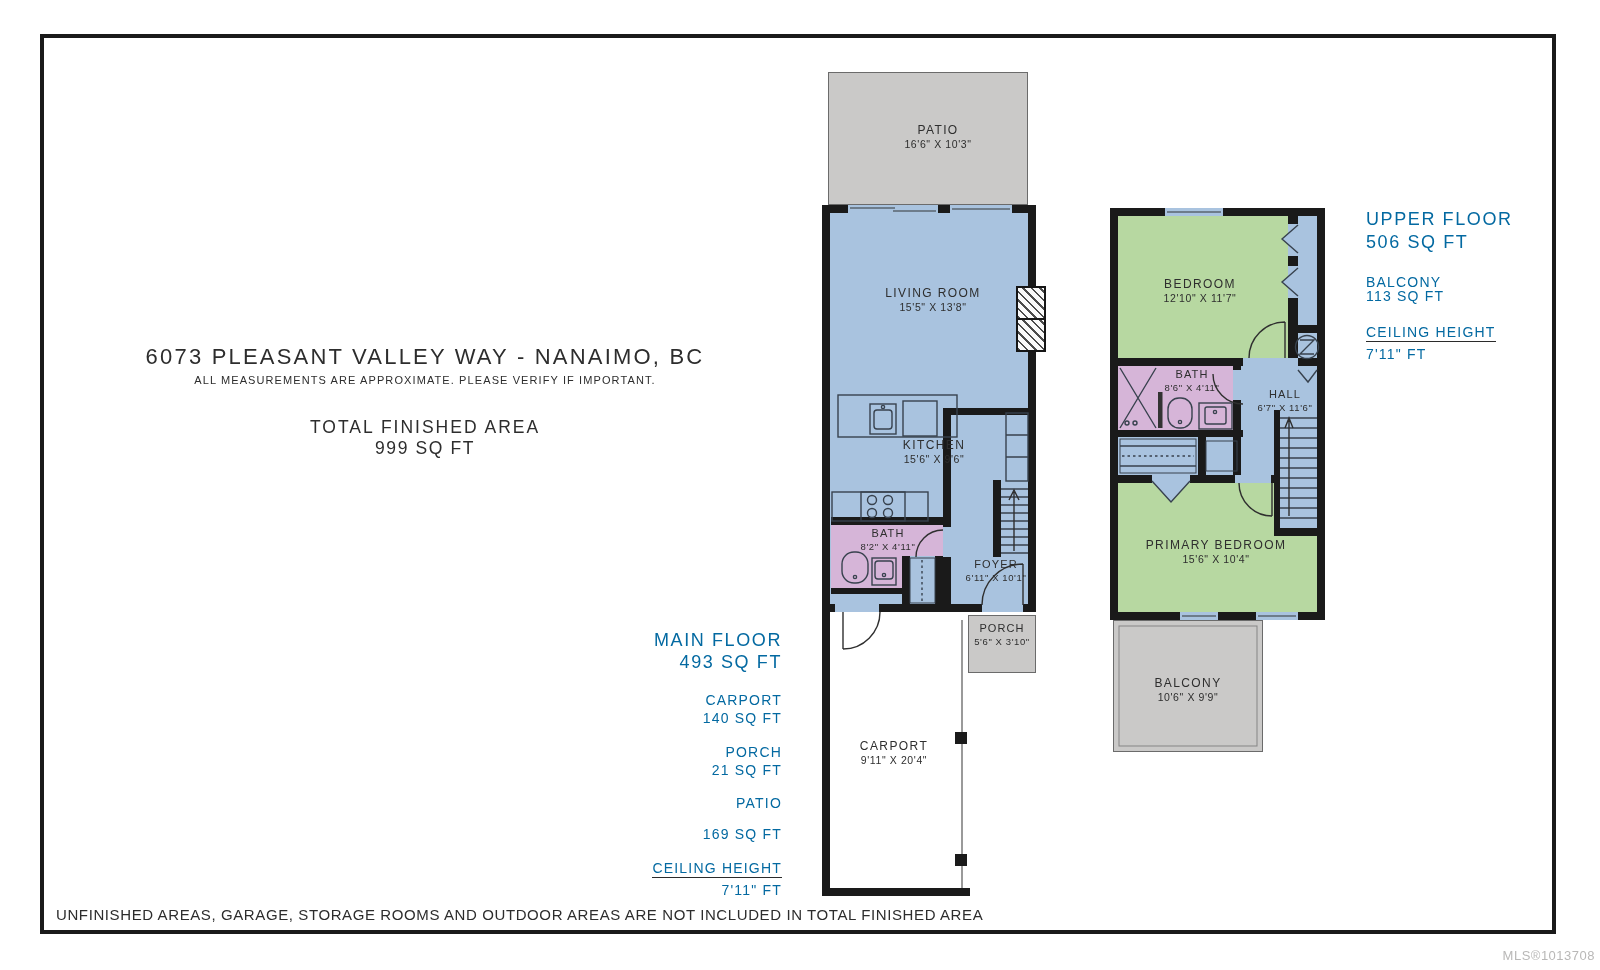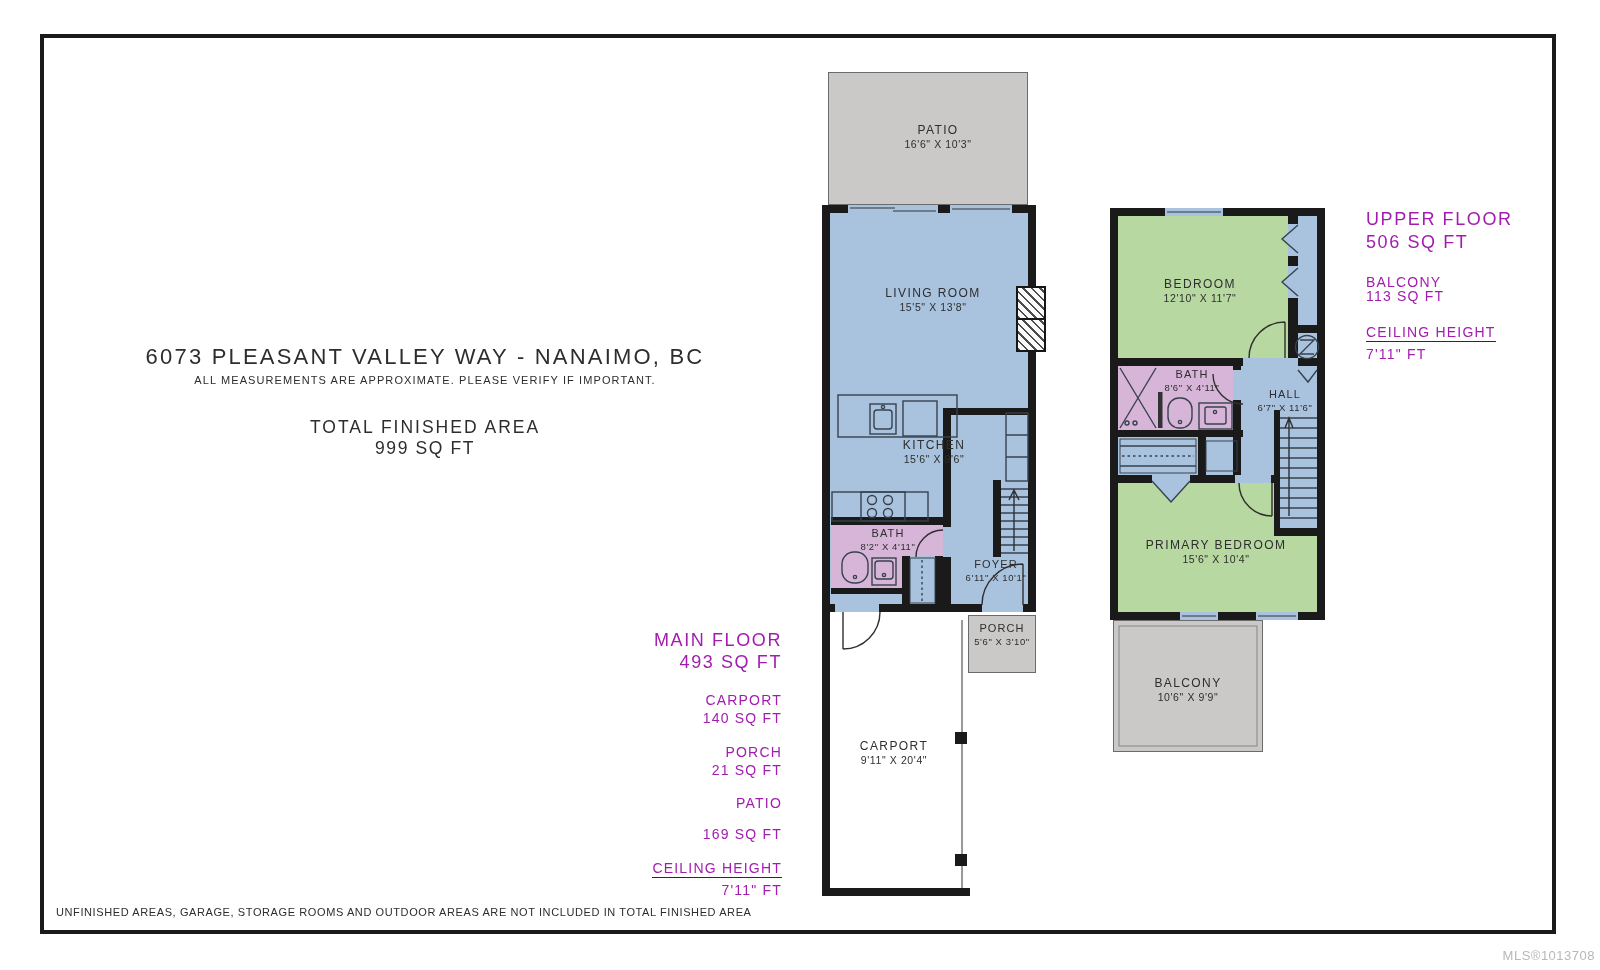--- a/index.html
+++ b/index.html
@@ -6,21 +6,21 @@
     font-family:"Liberation Sans", sans-serif;color:#2d2d2d;}
   #canvas{position:relative;width:1600px;height:970px;background:#fff;}
   .abs{position:absolute;box-sizing:border-box;}
   .wall{position:absolute;background:#1a1a1a;}
   .gap{position:absolute;background:#a9c3df;}
   .rl{position:absolute;transform:translateX(-50%);text-align:center;color:#2e2e2e;white-space:nowrap;line-height:1;}
   .rl .nm{font-size:12px;letter-spacing:1.4px;}
   .rl .dm{font-size:10.5px;letter-spacing:.6px;margin-top:3px;}
   .rl.sm .nm{font-size:11px;letter-spacing:1.1px;}
   .rl.sm .dm{font-size:9.5px;}
-  .summary{position:absolute;line-height:1;color:#a21caf;}
+  .summary{position:absolute;line-height:1;color:#0369a1;}
   .summary .h{font-size:18px;letter-spacing:1.6px;}
   .summary .s{font-size:14px;letter-spacing:1.2px;}
   .summary .ul{border-bottom:1.5px solid #2b2b2b;padding-bottom:2px;display:inline-block;}
   svg{position:absolute;left:0;top:0;pointer-events:none;}
   .hatch{position:absolute;border:2px solid #161616;background-color:#fafafa;
     background-image:repeating-linear-gradient(45deg, rgba(45,45,45,.85) 0 1.5px, transparent 1.5px 6px);}
 </style>
 </head>
 <body>
 
@@ -218,17 +218,17 @@
 
   <div class="summary" style="left:1366px;top:210px;width:220px;text-align:left;">
     <div class="h">UPPER FLOOR</div>
     <div class="h" style="margin-top:5px;">506 SQ FT</div>
     <div class="s" style="margin-top:24px;">BALCONY</div>
     <div class="s" style="margin-top:0;">113 SQ FT</div>
     <div style="margin-top:21px;"><span class="s ul">CEILING HEIGHT</span></div>
     <div class="s" style="margin-top:5px;">7'11" FT</div>
   </div>
 
-  <div class="abs" style="left:56px;top:906px;font-size:11px;letter-spacing:.6px;">UNFINISHED AREAS, GARAGE, STORAGE ROOMS AND OUTDOOR AREAS ARE NOT INCLUDED IN TOTAL FINISHED AREA</div>
+  <div class="abs" style="left:56px;top:906px;font-size:15px;letter-spacing:.6px;">UNFINISHED AREAS, GARAGE, STORAGE ROOMS AND OUTDOOR AREAS ARE NOT INCLUDED IN TOTAL FINISHED AREA</div>
 
   <div class="abs" style="right:5px;top:948px;font-size:13px;color:#b9b8b7;letter-spacing:.5px;">MLS®1013708</div>
 
 </div>
 
 </body></html>

